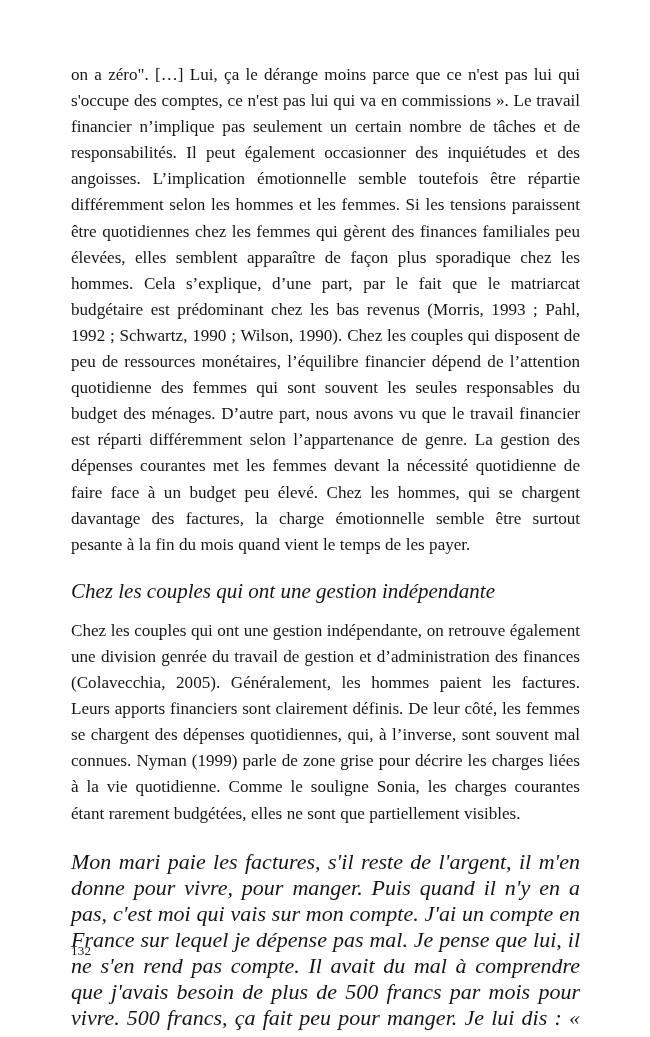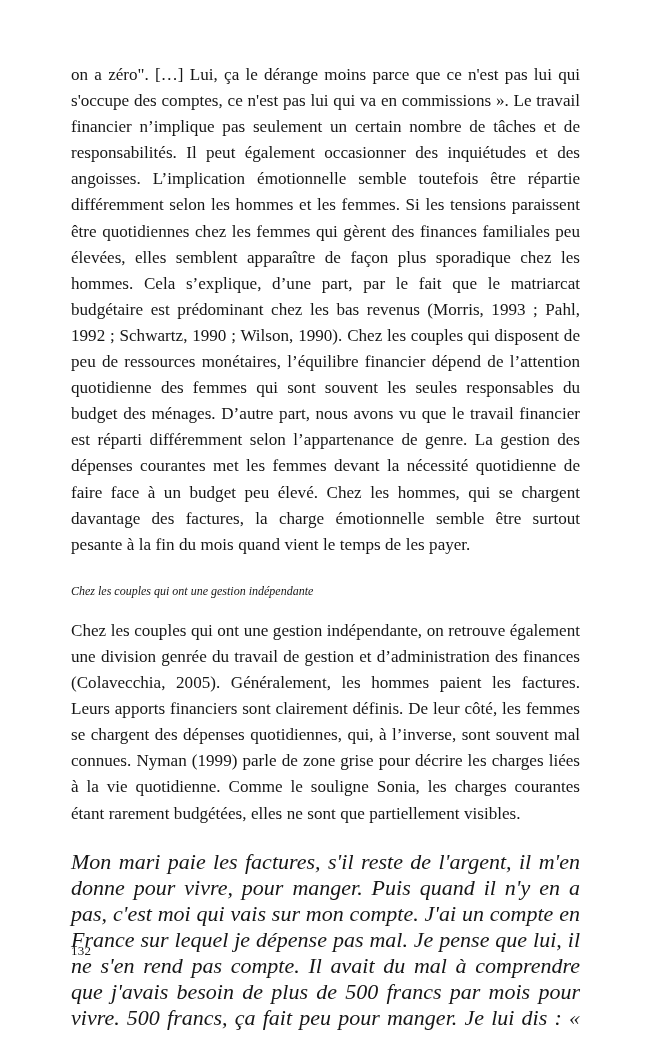--- a/index.html
+++ b/index.html
@@ -42,21 +42,21 @@
     line-height: 26.1px;
     text-align: justify;
     text-justify: inter-word;
     word-spacing: 0.01em;
     hyphens: none;
   }
 
   
   .subheading {
     margin: 20px 0 14px 0;
-    font-size: 12px;
+    font-size: 21px;
     line-height: 26.1px;
     font-style: italic;
     text-align: left;
   }
 
   blockquote.quote {
     margin: 22px 0 0 0;
     padding: 0;
     font-size: 22px;
     line-height: 26.1px;

